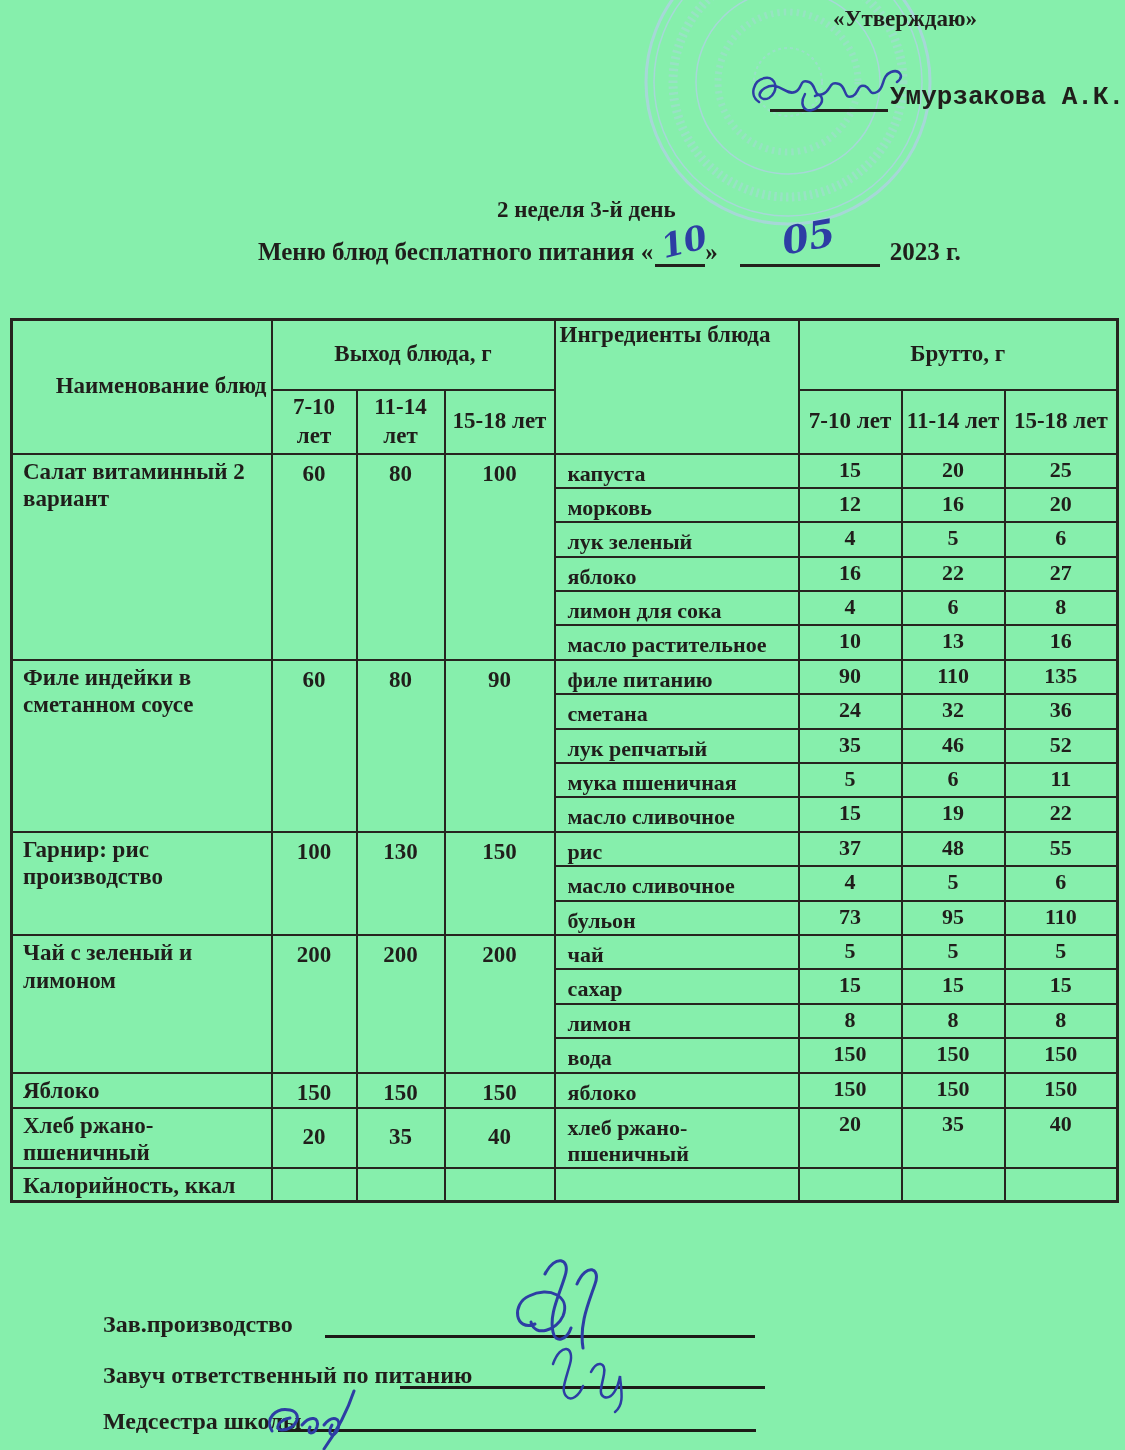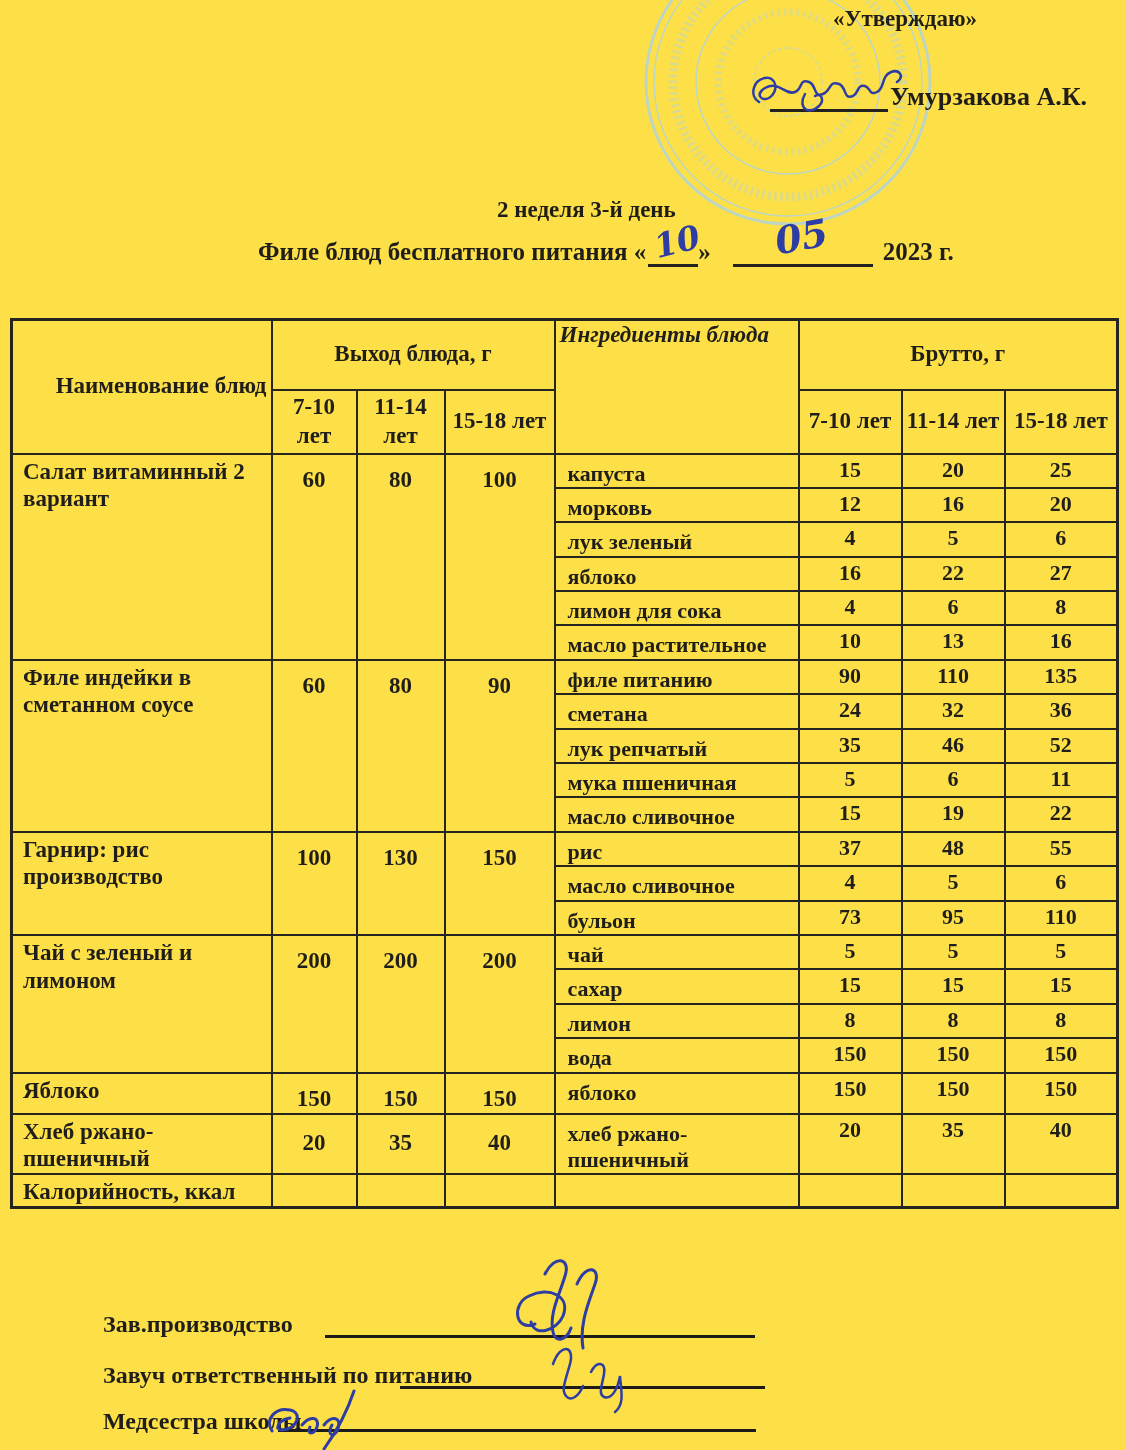--- a/index.html
+++ b/index.html
@@ -1,30 +1,30 @@
 <!DOCTYPE html>
 <html><head>
 <meta charset="utf-8">
 <style>
   html,body{margin:0;padding:0;background:#e8e8e6;}
   .page{
     position:relative;width:1125px;height:1450px;margin:0 auto;
-    background:#fde047;overflow:hidden;
+    background:#86efac;overflow:hidden;
     font-family:"Liberation Serif","DejaVu Serif",serif;
     color:#201e1b;font-weight:bold;
   }
   .abs{position:absolute;}
 
   
   .stamp{position:absolute;left:633px;top:-80px;width:312px;height:312px;opacity:.8;}
 
   
   .approve{left:833px;top:6px;font-size:23px;}
   .director{left:793px;top:50px;font-size:26px;}
-  .dir-row{left:770px;top:82px;display:flex;align-items:flex-end;}
+  .dir-row{left:770px;top:82px;display:flex;align-items:flex-end;font-family:Liberation Mono, monospace;}
   .dir-underline{display:inline-block;width:118px;height:26px;border-bottom:3px solid #23211d;}
   .dir-name{font-size:26px;line-height:30px;margin-left:2px;}
   .dir-sig{position:absolute;left:745px;top:62px;width:170px;height:58px;}
 
   
   .weekday{left:497px;top:197px;font-size:23px;}
   .menuline{left:258px;top:234px;display:flex;align-items:flex-end;font-size:25px;}
   .menuline .txt{line-height:30px;white-space:pre;}
   .slot{display:inline-block;position:relative;height:30px;border-bottom:3px solid #23211d;}
   .slot-day{width:50px;margin-left:2px;}
@@ -38,26 +38,26 @@
   
   table.menu{
     position:absolute;left:10px;top:318px;width:1106px;
     border-collapse:collapse;table-layout:fixed;
     border:3px solid #26241f;
   }
   .menu th,.menu td{border:2px solid #26241f;font-weight:bold;}
   .menu th{font-size:23px;line-height:1.25;padding:0 4px;}
   .th-dish{text-align:right;vertical-align:middle;padding-left:20px;}
   .th-group{text-align:center;vertical-align:middle;}
-  .th-ing{text-align:left;vertical-align:top;padding:8px 4px 0 14px;font-style:italic;}
+  .th-ing{text-align:left;vertical-align:top;padding:8px 4px 0 14px;}
   .th-age{text-align:center;vertical-align:middle;}
   tr.h1{height:70px;} tr.h2{height:64px;}
   tr.r{height:31px;} tr.r-bread{height:51px;} tr.r-cal{height:27px;}
   td.dish{font-size:23px;text-align:left;vertical-align:top;padding:3px 4px 0 10px;line-height:1.2;}
-  td.out{font-size:23px;text-align:center;vertical-align:top;padding-top:12px;}
+  td.out{font-size:23px;text-align:center;vertical-align:top;padding-top:6px;}
   td.out.vmid{vertical-align:middle;padding-top:0;}
   td.ing{font-size:22px;text-align:left;vertical-align:top;padding:6px 4px 0 12px;line-height:1.2;}
   td.num{font-size:22px;text-align:center;vertical-align:top;padding-top:2px;}
 
   
   .f-label{font-size:24px;}
   .sig-line{position:absolute;border-top:3px solid #1d1b18;}
   .sigsvg{position:absolute;}
   .sig-stroke{fill:none;stroke:#2d3da4;stroke-linecap:round;}
 </style>
@@ -82,21 +82,21 @@
     <span class="dir-underline"></span>
     <span class="dir-name">Умурзакова А.К.</span>
   </div>
   <svg class="dir-sig" viewBox="0 0 170 58">
     <path class="sig-stroke" stroke-width="2.5" d="M14,40 C4,34 8,18 20,16 C32,14 34,30 24,36 C16,40 10,32 20,26 C34,18 40,34 50,30 C58,27 54,16 64,20 C72,23 68,36 78,32 C86,29 84,18 94,22 C102,25 98,38 108,34 C114,31 112,22 120,24 C126,26 124,34 132,30 C140,26 136,14 146,10 C154,7 160,14 152,20"></path>
     <path class="sig-stroke" stroke-width="2.5" d="M60,32 C52,46 64,54 74,44 C80,38 76,30 70,34"></path>
   </svg>
 
   <div class="abs weekday">2 неделя 3-й день</div>
   <div class="abs menuline">
-    <span class="txt">Филе блюд бесплатного питания </span>
+    <span class="txt">Меню блюд бесплатного питания </span>
     <span class="txt">«</span>
     <span class="slot slot-day">
       <span class="hw hw-day">10</span>
     </span>
     <span class="txt">»</span>
     <span class="slot slot-month">
       <span class="hw hw-month">05</span>
     </span>
     <span class="txt year">2023 г.</span>
   </div>

